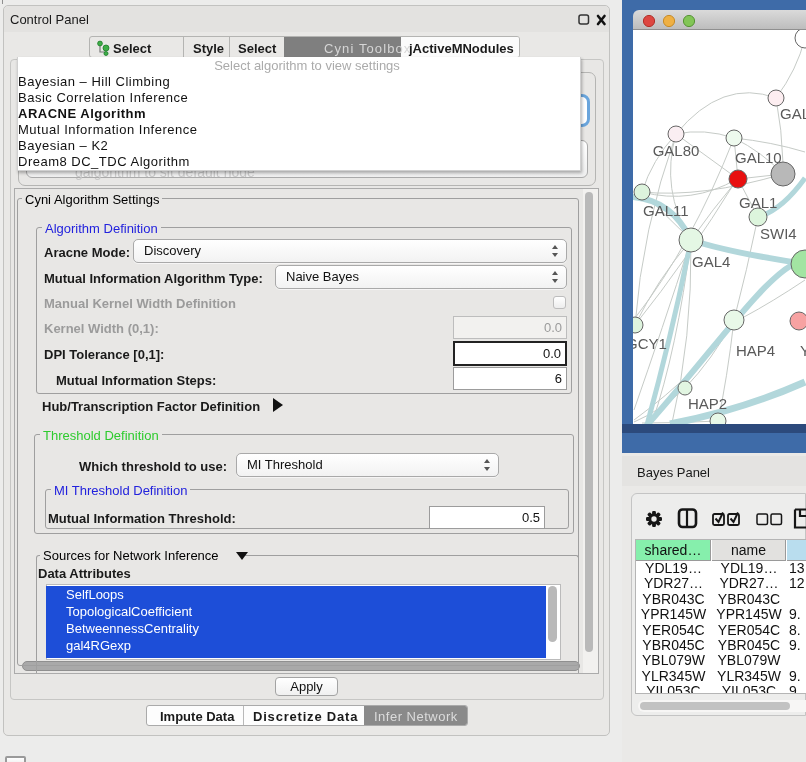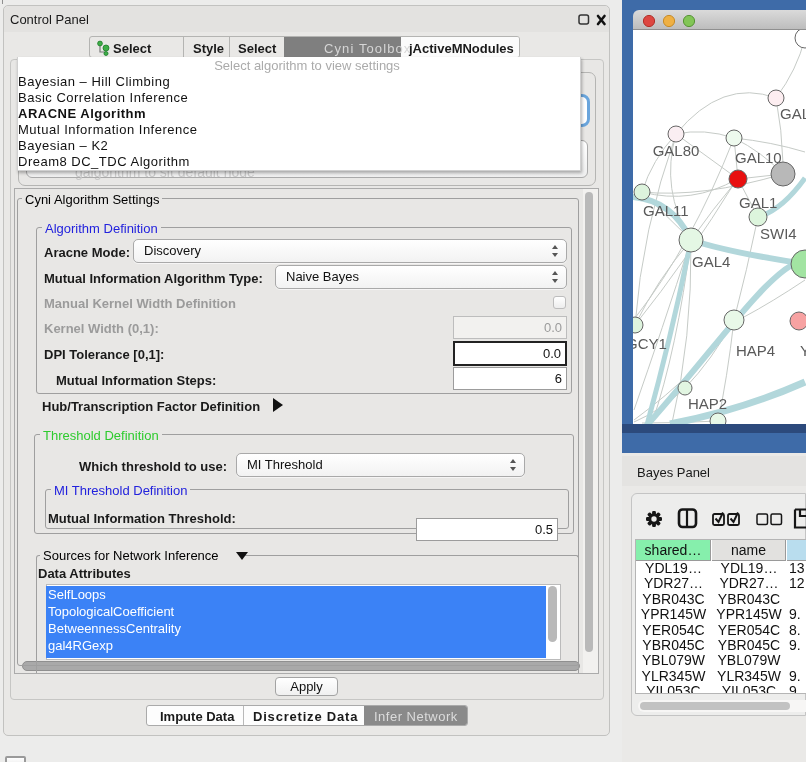--- a/index.html
+++ b/index.html
@@ -85,34 +85,34 @@
 <div class="field" style="left:453px; top:341px; width:114px; height:25px; border:2px solid #222; line-height:21px;">0.0</div>
 <div class="abs txt b" style="left:56px; top:373px;">Mutual Information Steps:</div>
 <div class="field" style="left:453px; top:367px; width:114px; height:23px; line-height:21px;">6</div>
 
 <div class="abs txt b" style="left:42px; top:399px;">Hub/Transcription Factor Definition</div>
 <div class="abs" style="left:273px; top:398px; width:0; height:0; border-top:7px solid transparent; border-bottom:7px solid transparent; border-left:10px solid #111;"></div>
 
 <div class="grp" style="left:34px; top:434px; width:540px; height:100px;"></div>
 <div class="grplab" style="left:40px; top:428px; color:#2ecb2e;">Threshold Definition</div>
 <div class="abs txt b" style="left:79px; top:459px;">Which threshold to use:</div>
-<div class="combo" style="left:236px; top:453px; width:289px; height:24px;">MI Threshold<span class="arr"></span></div>
+<div class="combo" style="left:236px; top:453px; width:263px; height:24px;">MI Threshold<span class="arr"></span></div>
 
 <div class="grp" style="left:45px; top:489px; width:524px; height:40px;"></div>
 <div class="grplab" style="left:51px; top:483px; color:#2222dd;">MI Threshold Definition</div>
 <div class="abs txt b" style="left:48px; top:511px;">Mutual Information Threshold:</div>
-<div class="field" style="left:416px; top:506px; width:142px; height:23px; line-height:21px;margin-top:12px;">0.5</div>
+<div class="field" style="left:429px; top:506px; width:116px; height:23px; line-height:21px;">0.5</div>
 
 <div class="grp" style="left:36px; top:555px; width:543px; height:118px; border-bottom:none; border-radius:3px 3px 0 0;"></div>
 <div class="grplab" style="left:40px; top:548px; padding-right:22px;">Sources for Network Inference</div>
 <div class="abs" style="left:236px; top:552px; width:0; height:0; border-left:6px solid transparent; border-right:6px solid transparent; border-top:8px solid #111;"></div>
 <div class="abs txt b" style="left:38px; top:566px;">Data Attributes</div>
 
 <div class="abs" style="left:46px; top:584px; width:515px; height:76px; background:#fff; border:1px solid #bbb;"></div>
-<div class="abs" style="left:46px; top:586px; width:500px; height:72px; background:#3b82f6; color:#fff; font-size:13px; line-height:17px; padding-left:2px; overflow:hidden;">SelfLoops<br>TopologicalCoefficient<br>BetweennessCentrality<br>gal4RGexp</div>
+<div class="abs" style="left:46px; top:586px; width:500px; height:72px; background:#1d4ed8; color:#fff; font-size:13px; line-height:17px; padding-left:20px; overflow:hidden;">SelfLoops<br>TopologicalCoefficient<br>BetweennessCentrality<br>gal4RGexp</div>
 <div class="abs" style="left:548px; top:586px; width:9px; height:56px; background:#b9b9b9; border-radius:5px;"></div>
 
 <div class="abs" style="left:275px; top:677px; width:63px; height:19px; background:linear-gradient(#ffffff,#f0f0f0); border:1px solid #a3a3a3; border-radius:4px; text-align:center; font-size:13px; line-height:17px; color:#111;">Apply</div>
 
 <div class="abs" style="left:146px; top:705px; width:322px; height:21px; background:#fdfdfd; border:1px solid #aaa; border-radius:3px; overflow:hidden;">
   <div class="abs" style="left:96px; top:0; width:1px; height:21px; background:#b9b9b9;"></div>
   <div class="abs" style="left:217px; top:0; width:105px; height:21px; background:#8a8a8a;"></div>
   <div class="abs txt b" style="left:13px; top:3px;">Impute Data</div>
   <div class="abs txt b" style="left:106px; top:3px; letter-spacing:.8px;">Discretize Data</div>
   <div class="abs txt" style="left:227px; top:3px; color:#dcdcdc; letter-spacing:.5px;">Infer Network</div>

